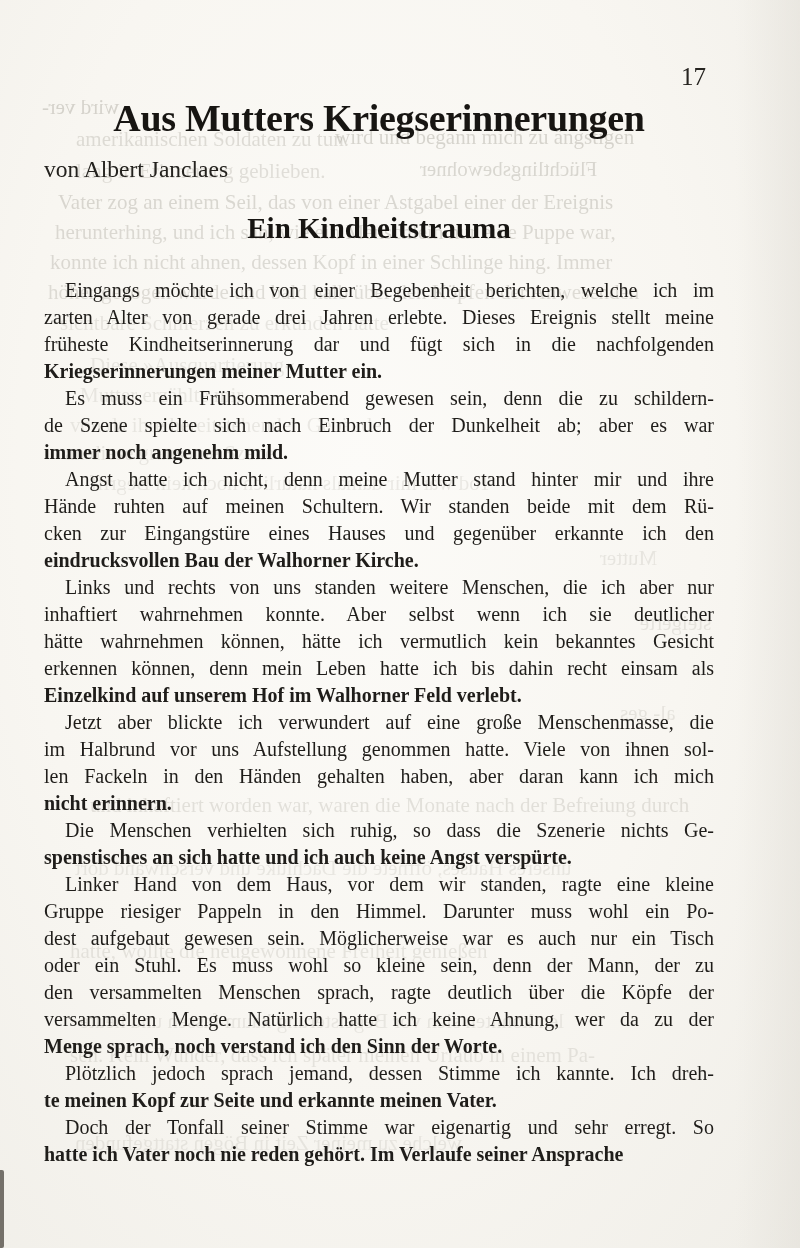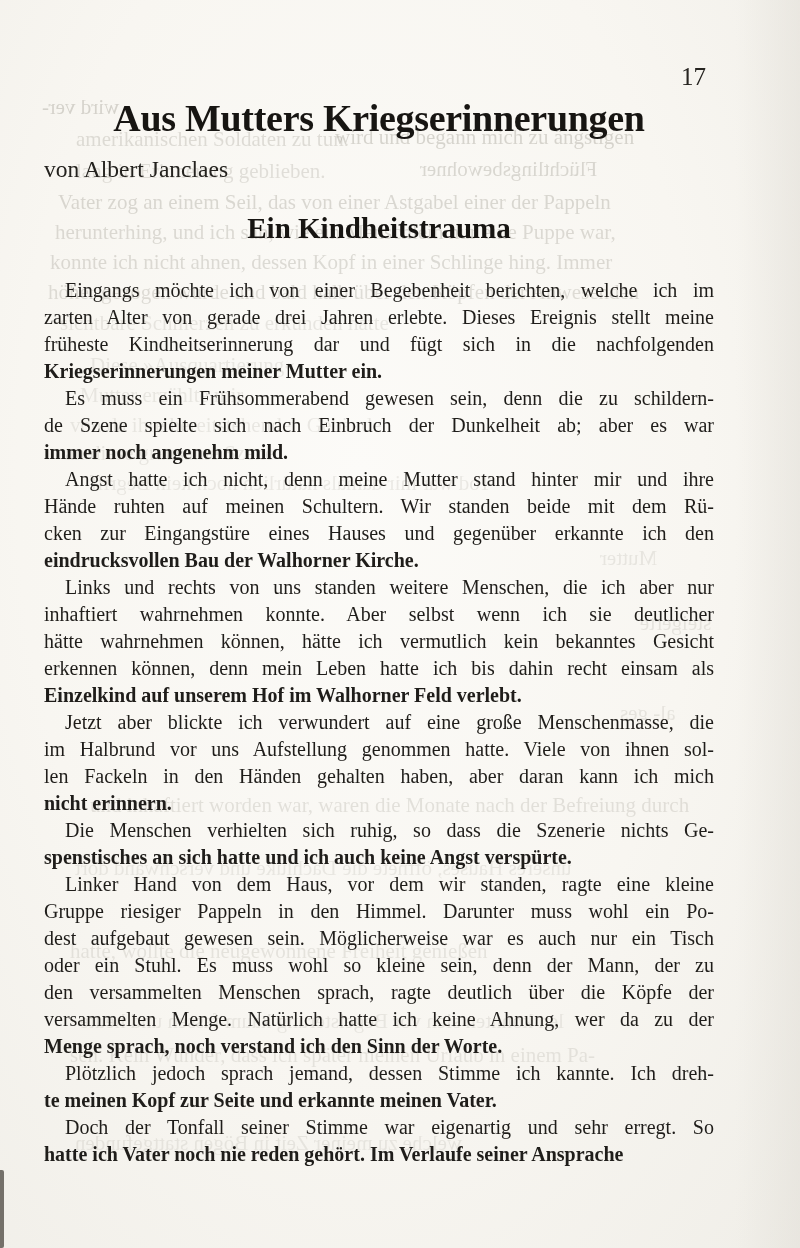--- a/index.html
+++ b/index.html
@@ -96,21 +96,21 @@
 <body>
 
 <div class="page">
 
   <div class="ghost-layer" id="ghost-layer">
       <div class="ghost-line mirrored" style="top: 94px; left: 42px; opacity: 0.3;">wird ver-</div>
       <div class="ghost-line" style="top: 126px; left: 76px; opacity: 0.24;">amerikanischen Soldaten zu tun.</div>
       <div class="ghost-line bold" style="top: 124px; left: 335px; opacity: 0.3;">wird und begann mich zu ängstigen</div>
       <div class="ghost-line" style="top: 158px; left: 76px; opacity: 0.22;">lang in Erinnerung geblieben.</div>
       <div class="ghost-line mirrored bold" style="top: 156px; left: 420px; opacity: 0.28;">Flüchtlingsbewohner</div>
-      <div class="ghost-line bold" style="top: 189px; left: 58px; opacity: 0.28;">Vater zog an einem Seil, das von einer Astgabel einer der Pappeln</div>
+      <div class="ghost-line bold" style="top: 189px; left: 58px; opacity: 0.28;">Vater zog an einem Seil, das von einer Astgabel einer der Ereignis</div>
       <div class="ghost-line" style="top: 219px; left: 55px; opacity: 0.26;">herunterhing, und ich sah, wie ein Menschlein nur eine Puppe war,</div>
       <div class="ghost-line" style="top: 249px; left: 50px; opacity: 0.26;">konnte ich nicht ahnen, dessen Kopf in einer Schlinge hing. Immer</div>
       <div class="ghost-line" style="top: 279px; left: 48px; opacity: 0.24;">höher gezogen wurde und bald halb über den Köpfen der Anwesenden</div>
       <div class="ghost-line" style="top: 310px; left: 60px; opacity: 0.16;">sichtbare Schmerzen zu erkunden hatte</div>
       <div class="ghost-line" style="top: 352px; left: 90px; opacity: 0.15;">Diese »Ausquartierung«</div>
       <div class="ghost-line" style="top: 382px; left: 80px; opacity: 0.15;">Mutter erzählte mir</div>
       <div class="ghost-line" style="top: 412px; left: 70px; opacity: 0.15;">von da ihre bereitstehenden Gebäude</div>
       <div class="ghost-line" style="top: 440px; left: 65px; opacity: 0.15;">an diese grausame Szene</div>
       <div class="ghost-line mirrored" style="top: 470px; left: 90px; opacity: 0.14;">Tod war mir damals natürlich noch kein Begriff</div>
       <div class="ghost-line mirrored" style="top: 545px; left: 600px; opacity: 0.15;">Mutter</div>

